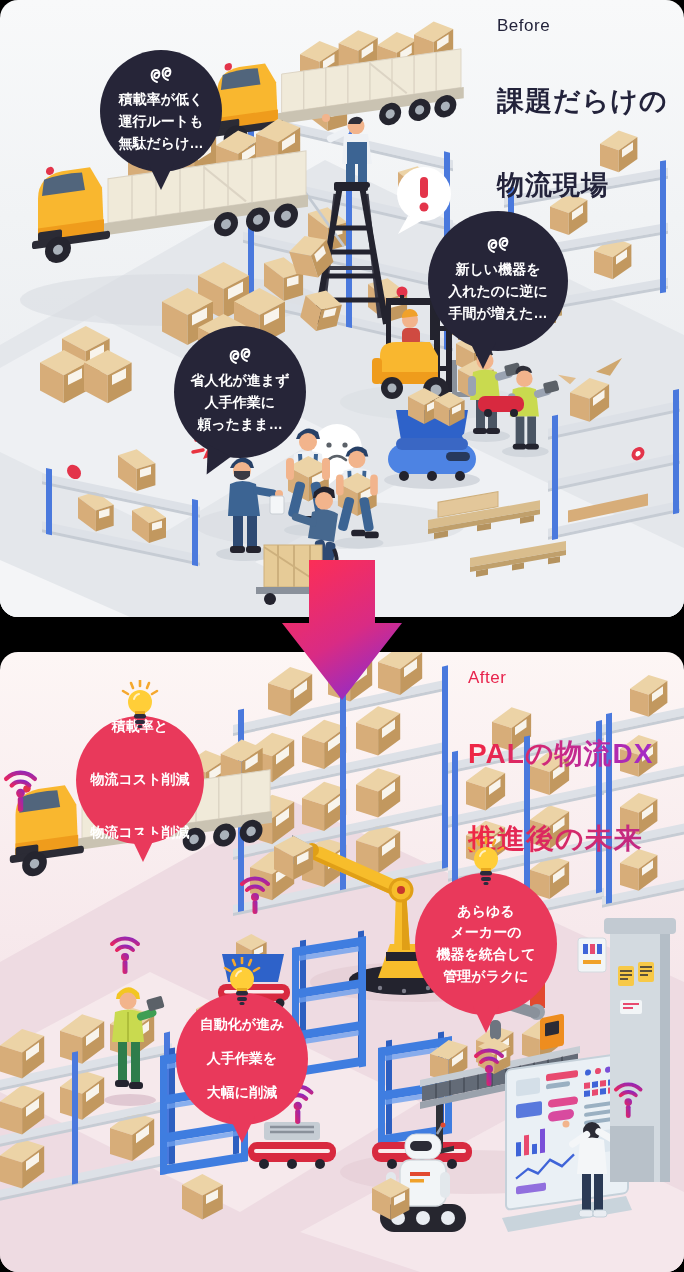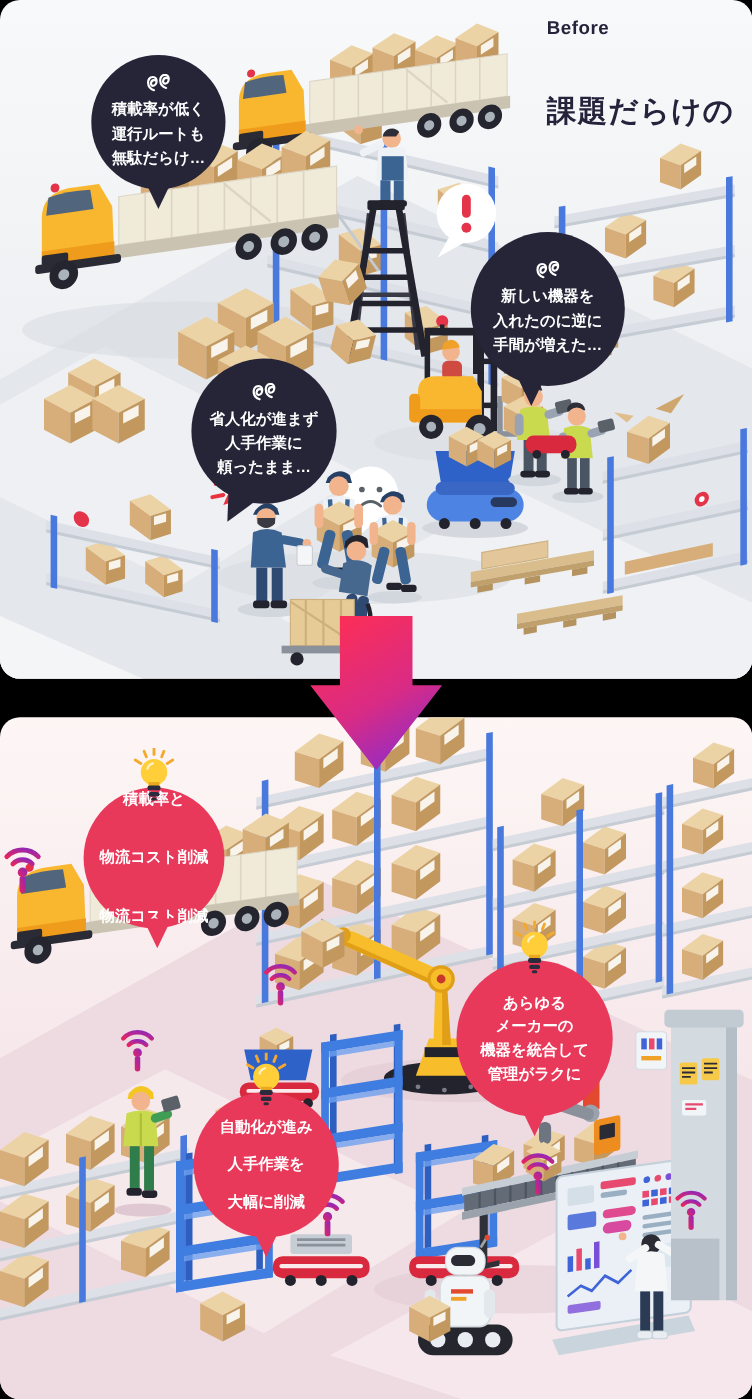--- a/index.html
+++ b/index.html
@@ -6,21 +6,21 @@
   body{
     width:684px;height:1272px;position:relative;overflow:hidden;
     background:#000;
     font-family:"Liberation Sans","DejaVu Sans",sans-serif;
   }
   .card{position:absolute;left:0;width:684px;overflow:hidden;border-radius:18px;}
   .card.before{top:0;height:617px;background:linear-gradient(180deg,#f8f9fa 0%,#f1f3f5 35%,#e6e9ed 100%);}
   .card.after{top:652px;height:620px;background:linear-gradient(180deg,#fdf6f5 0%,#f7e9ec 45%,#eedbe2 100%);}
   svg.scene{position:absolute;left:0;top:0;z-index:1;display:block;}
   .head{position:absolute;z-index:3;}
-  .head .eng{font-size:17px;font-weight:700;letter-spacing:.5px;margin-bottom:5px;}
+  .head .eng{font-size:17px;font-weight:400;letter-spacing:.5px;margin-bottom:5px;}
   .head .t-line{font-size:27px;font-weight:900;line-height:1.32;letter-spacing:1px;white-space:nowrap;margin-top:48px;}
   .before-head{left:497px;top:16px;color:#23233b;}
   .before-head .eng{color:#23233b;}
   .after-head{left:468px;top:16px;}
   .after-head .eng{color:#e8234c;}
   .after-head .t-line{font-size:28px;}
   .grad1{background:linear-gradient(92deg,#ee2746 5%,#a52bc4 95%);-webkit-background-clip:text;background-clip:text;-webkit-text-fill-color:transparent;color:transparent;}
   .grad2{background:linear-gradient(92deg,#ee2746 5%,#c02a86 95%);-webkit-background-clip:text;background-clip:text;-webkit-text-fill-color:transparent;color:transparent;}
   .bubble{
     position:absolute;border-radius:50%;z-index:4;color:#fff;font-weight:700;
@@ -411,24 +411,25 @@
       <rect x="6" y="16" width="12" height="6" fill="#b5935f"></rect>
         <rect x="42" y="16" width="12" height="6" fill="#b5935f"></rect>
         <rect x="78" y="16" width="12" height="6" fill="#b5935f"></rect>
     </g>
   </svg>
 
   <div class="head before-head">
     <div class="eng">Before</div>
     <div>
       <div class="t-line">課題だらけの</div>
+      <div class="t-line">物流現場</div>
     </div>
   </div>
 
-  <div class="bubble dark" style="left:83px;top:50px;width:122px;height:122px;">
+  <div class="bubble dark" style="left:100px;top:50px;width:122px;height:122px;">
     <svg class="squig" width="30" height="20" viewBox="0 0 30 20">
       <path d="M11 15 C4 13 4 3 10 3 C15 3 14 11 10 11 C7 11 8 5 12 6 M22 13 C15 11 15 1 21 1 C26 1 25 9 21 9 C18 9 19 3 23 4" stroke="#fff" stroke-width="2" fill="none" stroke-linecap="round"></path>
     </svg>
     <div class="line">積載率が低く</div>
     <div class="line">運行ルートも</div>
     <div class="line">無駄だらけ…</div>
     <span class="tail" style="left:50%;transform:translateX(-50%);"></span>
   </div>
 
   <div class="bubble dark" style="left:428px;top:211px;width:140px;height:140px;">
@@ -840,20 +841,27 @@
         <use href="#wf2" transform="translate(282,432) scale(1.05)"></use>
       </g>
     <g>
         <use href="#wf2" transform="translate(474,396)"></use>
       </g>
     <g>
         <use href="#wf2" transform="translate(614,430) scale(0.95)"></use>
       </g>
   </svg>
 
+  <div class="head after-head">
+    <div class="eng">After</div>
+    <div>
+      <div class="t-line grad1">PALの物流DX</div>
+      <div class="t-line grad2">推進後の未来</div>
+    </div>
+  </div>
 
   <div class="bubble red" style="left:76px;top:64px;width:128px;height:128px;justify-content:space-between;">
     <span class="bulb">
       <svg width="46" height="48" viewBox="0 0 46 48">
         <g stroke="#f5a82e" stroke-width="2.6" stroke-linecap="round">
           <line x1="6" y1="11" x2="11" y2="14"></line>
             <line x1="14" y1="3" x2="16" y2="8"></line>
             <line x1="23" y1="0" x2="23" y2="6"></line>
             <line x1="32" y1="3" x2="30" y2="8"></line>
             <line x1="40" y1="11" x2="35" y2="14"></line>

